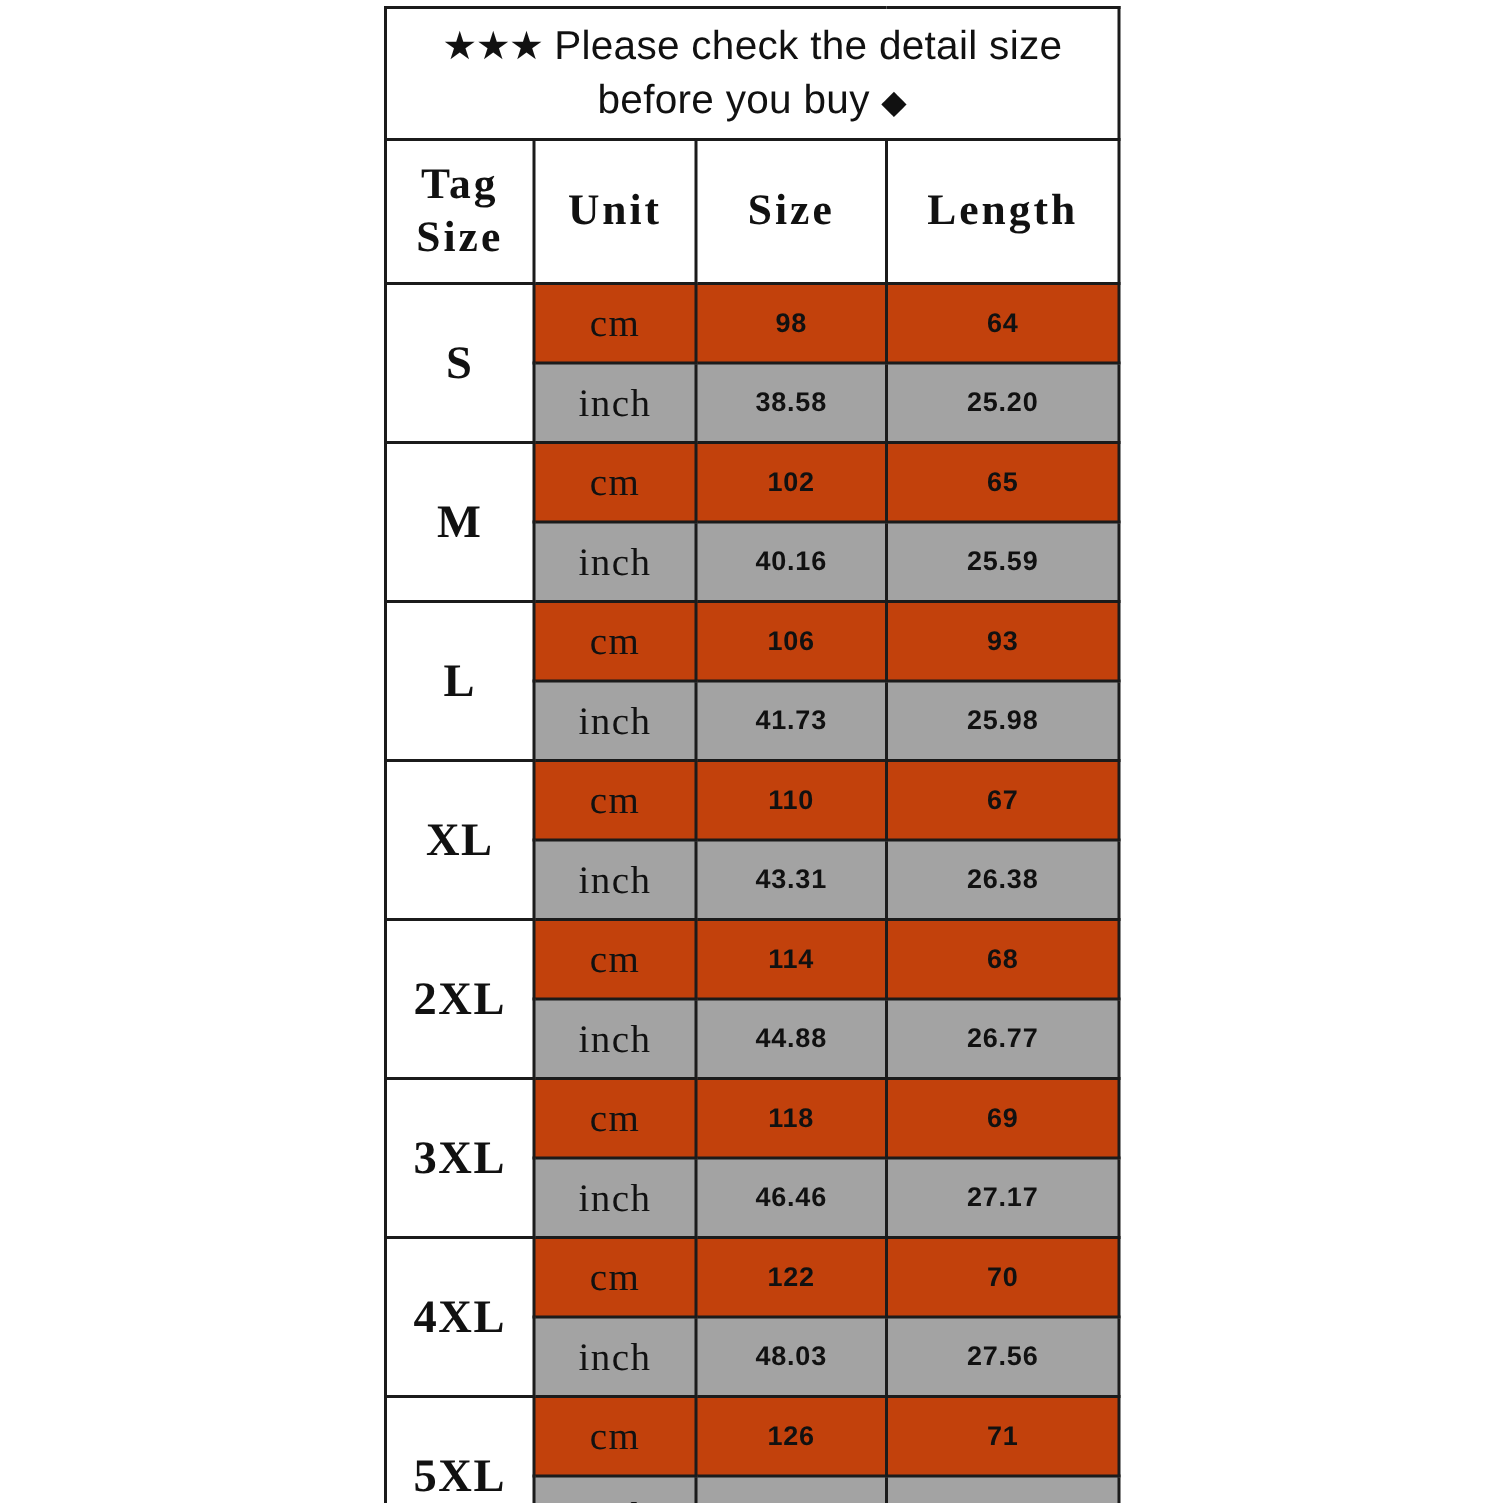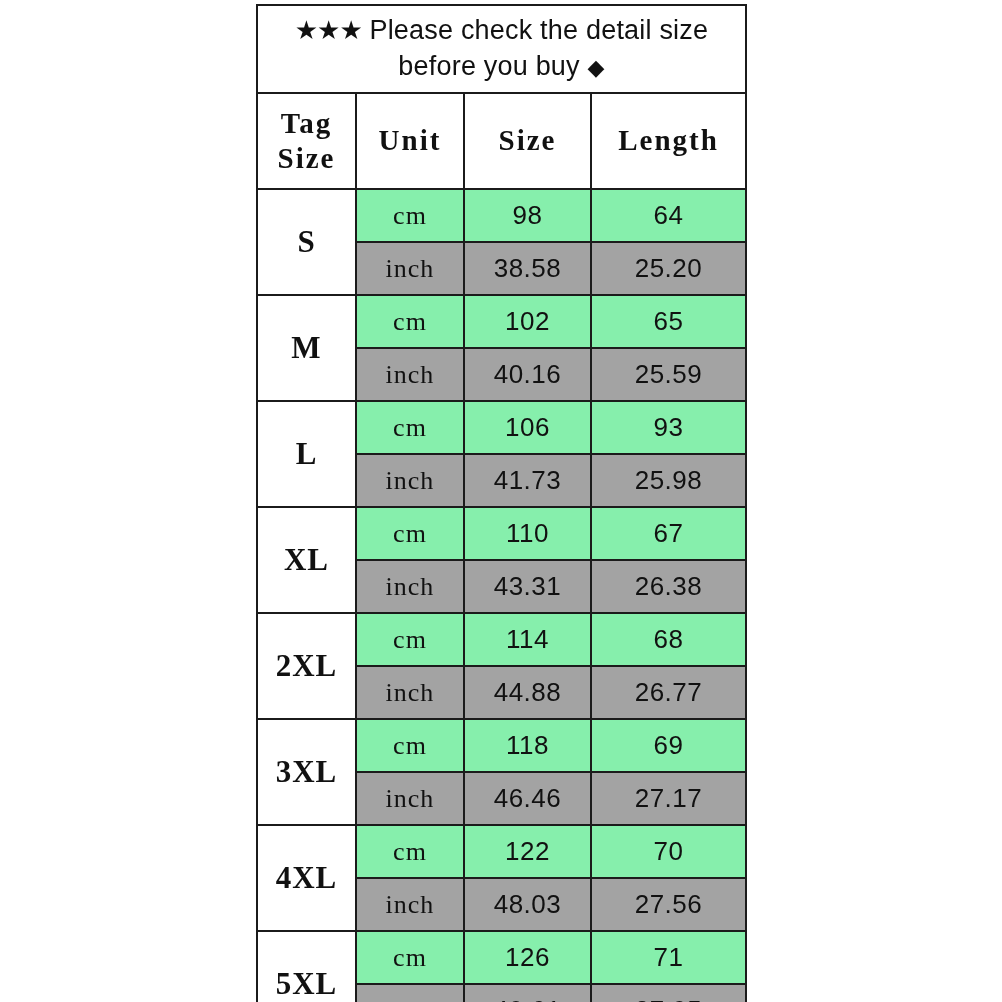--- a/index.html
+++ b/index.html
@@ -84,26 +84,27 @@
 
   
   td.unit-cell {
     font-family: "Liberation Serif", "DejaVu Serif", serif;
     font-size: 26px;
     letter-spacing: 1px;
     height: 51px;
   }
   td.val-cell {
     font-family: "Liberation Sans", "DejaVu Sans", sans-serif;
-    font-size: 26px;
+    font-size: 18px;
     letter-spacing: 0.5px;
     height: 51px;
+    font-weight: bold;
   }
   tr.row-cm td.unit-cell,
-  tr.row-cm td.val-cell { background: #86efac; }
+  tr.row-cm td.val-cell { background: #c2410c; }
   tr.row-inch td.unit-cell,
   tr.row-inch td.val-cell { background: #a3a3a3; }
 </style>
 </head>
 <body>
 
 <div id="chart-wrap">
   <table class="size-table">
     <colgroup>
       <col class="c-size">

